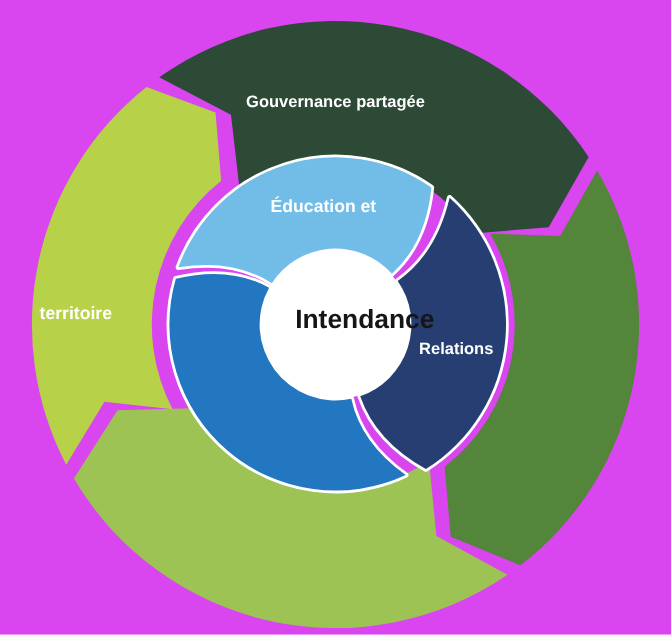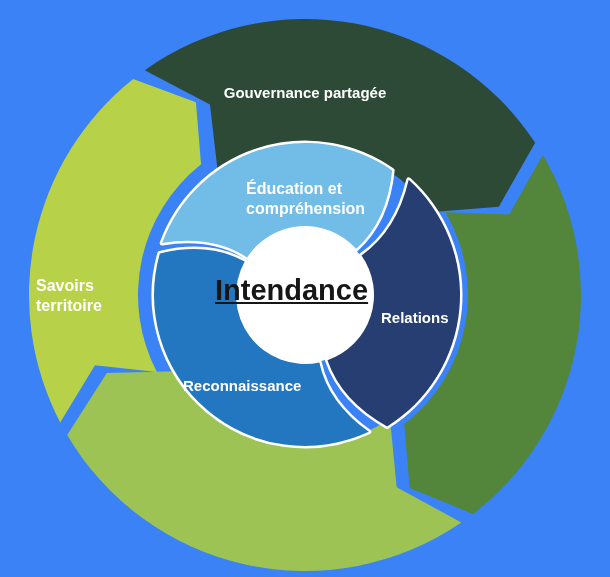--- a/index.html
+++ b/index.html
@@ -1,38 +1,37 @@
 <!DOCTYPE html>
 <html><head>
 <meta charset="utf-8">
 <style>
   html,body{margin:0;padding:0;background:#ffffff;}
   .stage{
     position:relative;
     width:610px;height:577px;
-    background:#3b82f6;
+    background:#d946ef;
     overflow:hidden;
     font-family:"Liberation Sans", sans-serif;
   }
   .stage svg{position:absolute;left:0;top:0;}
   .lbl{
     position:absolute;
     font-weight:700;
     color:#ffffff;
     line-height:1.25;
     white-space:nowrap;
     pointer-events:none;
   }
   .lbl span{display:block;}
   .lbl-center{
     color:#161616;
-    font-size:29px;
+    font-size:24px;
     line-height:23px;
-    text-align:left;
-    text-decoration:underline;
+    text-align:right;
   }
   .sz15{font-size:15px;}
   .sz14{font-size:16px;}
   .ctr{text-align:center;}
 </style>
 </head>
 <body>
 
 <div class="stage">
 
@@ -49,34 +48,29 @@
 
   <div class="lbl sz15 ctr" style="left:155px;top:84px;width:300px;">
     <span>Gouvernance partagée</span>
   </div>
 
   <div class="lbl sz14" style="left:473px;top:277px;">
   </div>
 
 
   <div class="lbl sz14" style="left:36px;top:276px;">
-    <span>Savoirs</span>
     <span>territoire</span>
   </div>
 
   <div class="lbl sz14" style="left:246px;top:179px;">
     <span>Éducation et</span>
-    <span>compréhension</span>
   </div>
 
   <div class="lbl sz15" style="left:381px;top:309px;">
     <span>Relations</span>
   </div>
 
-  <div class="lbl sz15" style="left:183px;top:377px;">
-    <span>Reconnaissance</span>
-  </div>
 
   <div class="lbl lbl-center" style="left:215px;top:279px;width:180px;">
     <span>Intendance</span>
   </div>
 
 </div>
 
 </body></html>

